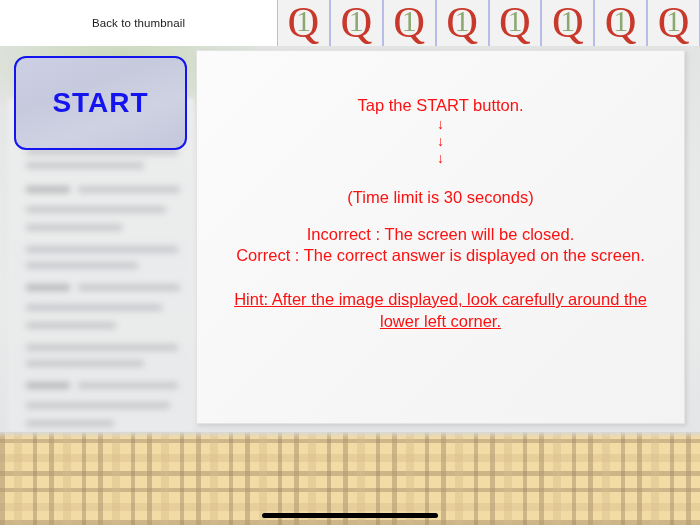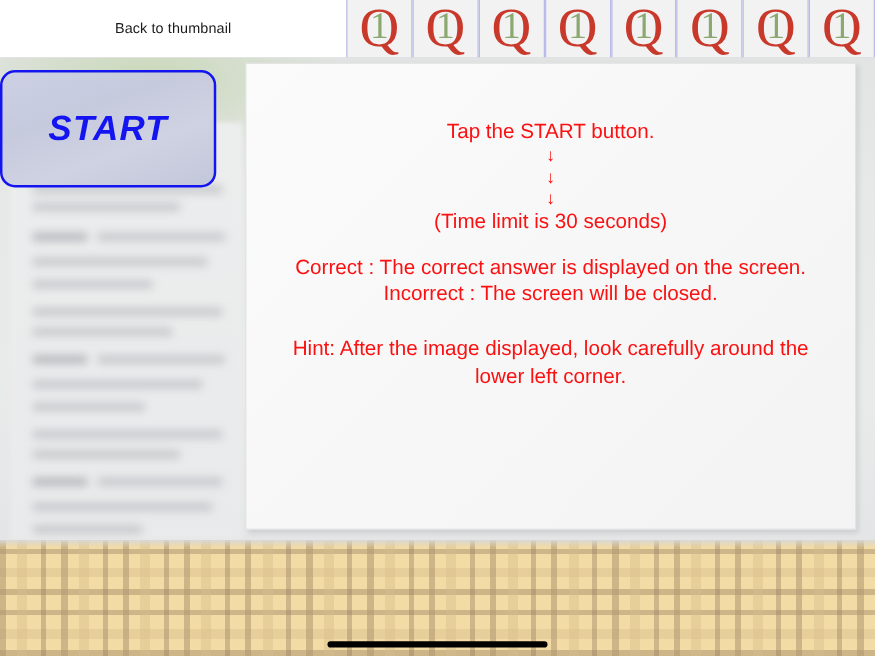--- a/index.html
+++ b/index.html
@@ -129,34 +129,33 @@
     top: 52px;
     width: 186px;
     height: 334px;
     background: linear-gradient(180deg, #eceded 0%, #e9eaeb 100%);
     filter: blur(2px);
   }
 
   
   #start-button {
     position: absolute;
-    left: 0;
+    left: 14px;
     top: 10px;
     width: 173px;
     height: 94px;
     border: 2px solid #1414f0;
     border-radius: 12px;
     background: linear-gradient(160deg, #cdd0e4 0%, #c6cadd 35%, #cfd2e2 65%, #c3c7da 100%);
     display: flex;
     align-items: center;
     justify-content: center;
     box-sizing: border-box;
     cursor: pointer;
     z-index: 4;
-    font-style: italic;
   }
   #start-label {
     font-size: 28px;
     font-weight: bold;
     color: #1414f0;
     letter-spacing: 1px;
   }
 
   
   #instruction-panel {
@@ -188,29 +187,31 @@
     font-size: 14px;
     line-height: 17px;
     text-align: center;
   }
   .instr-sub {
     color: #fb1111;
     font-size: 16.5px;
     line-height: 21px;
     text-align: center;
     white-space: nowrap;
+    margin-top: 20px;
   }
   .gap-block { height: 16px; }
   .gap-block-lg { height: 22px; }
   .instr-wrap {
     color: #fb1111;
     font-size: 16.5px;
     line-height: 22px;
     text-align: center;
     width: 430px;
+    text-decoration: underline;
   }
 
   
   #plaid {
     position: absolute;
     left: 0;
     top: 432px;
     width: 700px;
     height: 93px;
     background-color: #f2dba4;
@@ -329,22 +330,22 @@
   <div id="instruction-panel">
 
     <div class="instr-line">Tap the START button.</div>
     <div class="instr-arrow">↓</div>
     <div class="instr-arrow">↓</div>
     <div class="instr-arrow">↓</div>
     <div class="instr-sub">(Time limit is 30 seconds)</div>
 
     <div class="gap-block"></div>
 
+    <div class="instr-line">Incorrect : The screen will be closed.</div>
     <div class="instr-line">Correct : The correct answer is displayed on the screen.</div>
-    <div class="instr-line">Incorrect : The screen will be closed.</div>
 
     <div class="gap-block-lg"></div>
 
     <div class="instr-wrap">Hint: After the image displayed, look carefully around the lower left corner.</div>
   </div>
 
 </div>
 
 <div id="plaid">
   <div id="plaid-fade"></div>

